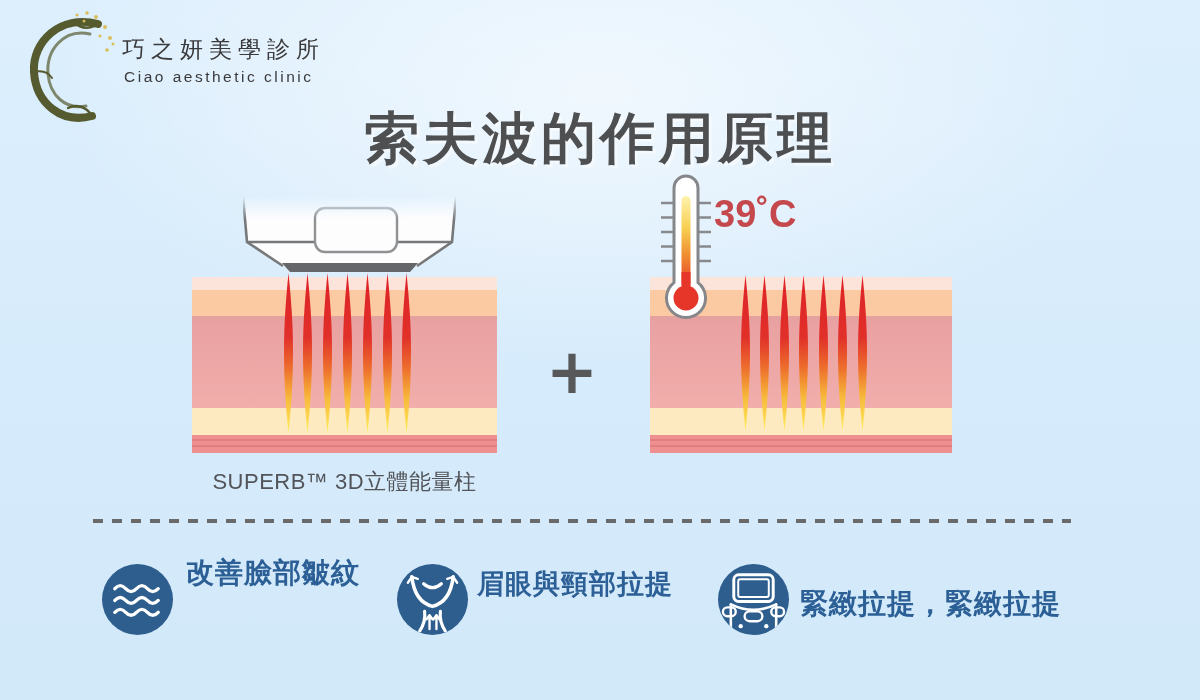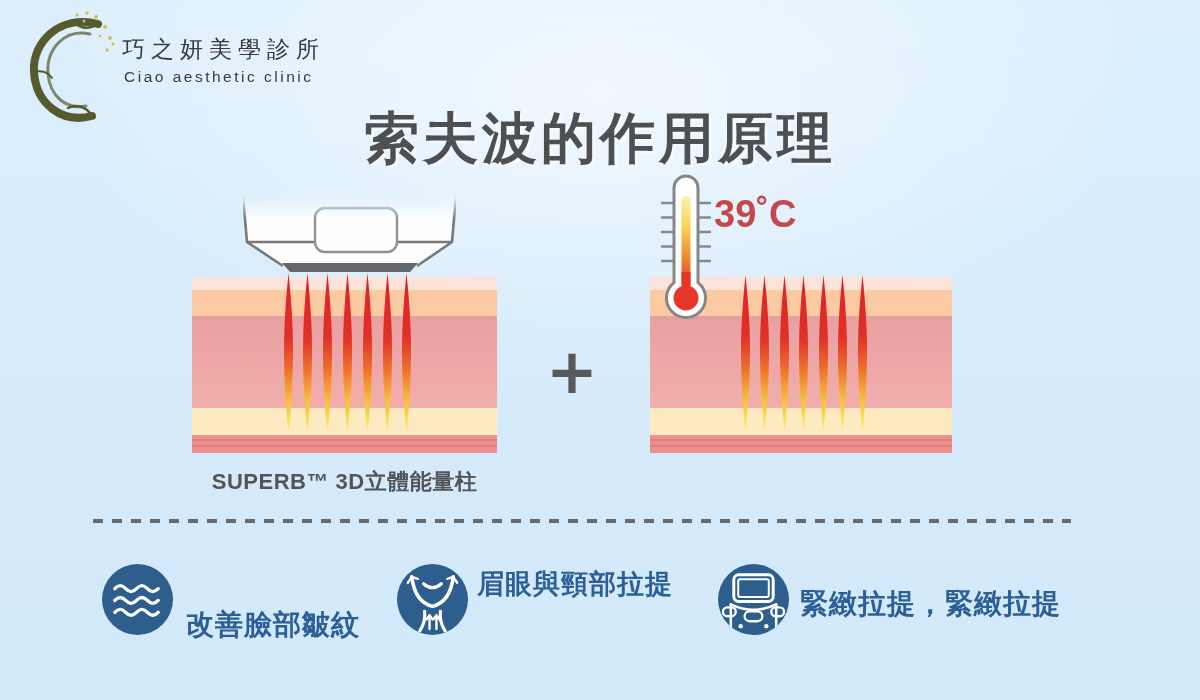--- a/index.html
+++ b/index.html
@@ -33,31 +33,31 @@
   
   #applicator{left:243px;top:196px;
     -webkit-mask-image:linear-gradient(to bottom,transparent 0,#000 30%);
     mask-image:linear-gradient(to bottom,transparent 0,#000 30%);}
   #thermometer{left:656px;top:172px;}
   #temperature-value{left:714px;top:193px;font-size:38px;font-weight:bold;color:#c4484c;}
 
   
   #plus-sign{left:542px;top:342px;width:60px;height:60px;line-height:60px;text-align:center;
     font-size:62px;font-weight:bold;color:#56585a;font-family:"DejaVu Sans",sans-serif;}
-  .diagram-label{top:467px;text-align:center;font-size:22px;font-weight:700;color:#525459;letter-spacing:0.5px;}
+  .diagram-label{top:467px;text-align:center;font-size:22px;font-weight:400;color:#525459;letter-spacing:0.5px;}
   #label-left{left:177px;width:335px;}
   #label-right{left:613px;width:380px;}
   #divider{left:93px;top:519px;width:978px;height:4px;
     background:repeating-linear-gradient(to right,#696a6c 0 10px,transparent 10px 19px);}
 
   
   .benefit-circle{width:71px;height:71px;border-radius:50%;background:#2d5e8e;top:564px;overflow:hidden;}
   .benefit-circle svg{width:100%;height:100%;display:block;}
   .benefit-text{color:#2b5f95;font-weight:bold;font-size:28px;letter-spacing:1px;}
-  #benefit-text-1{left:186px;top:606px;}
+  #benefit-text-1{left:186px;top:554px;}
   #benefit-text-2{left:477px;top:569px;font-size:27px;line-height:31px;}
   #benefit-text-3{left:800px;top:585px;}
 </style>
 </head>
 <body>
 
 <svg width="0" height="0" style="position:absolute">
   <defs>
     <linearGradient id="spindleGrad" x1="0" y1="0" x2="0" y2="1">
       <stop offset="0" stop-color="#de2127"></stop>

